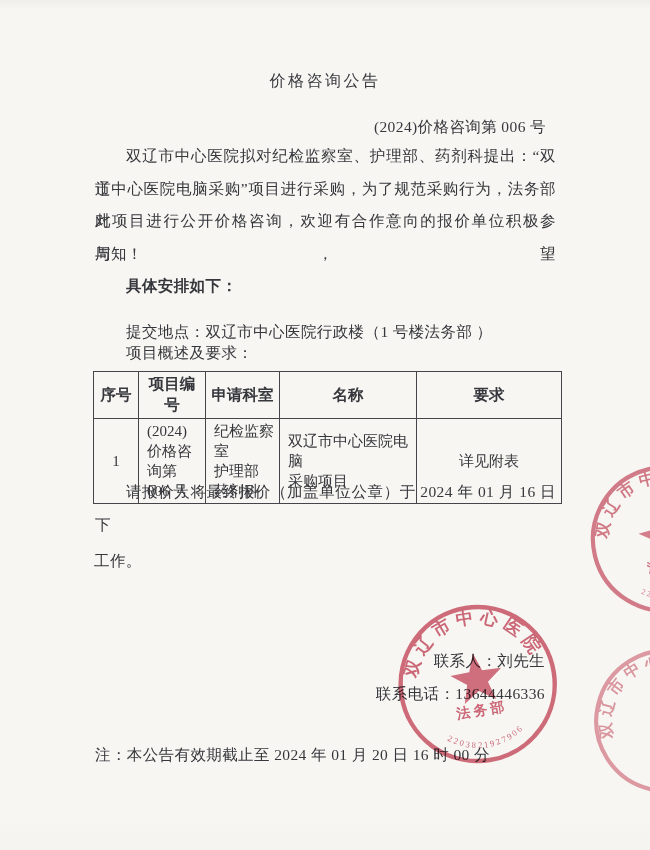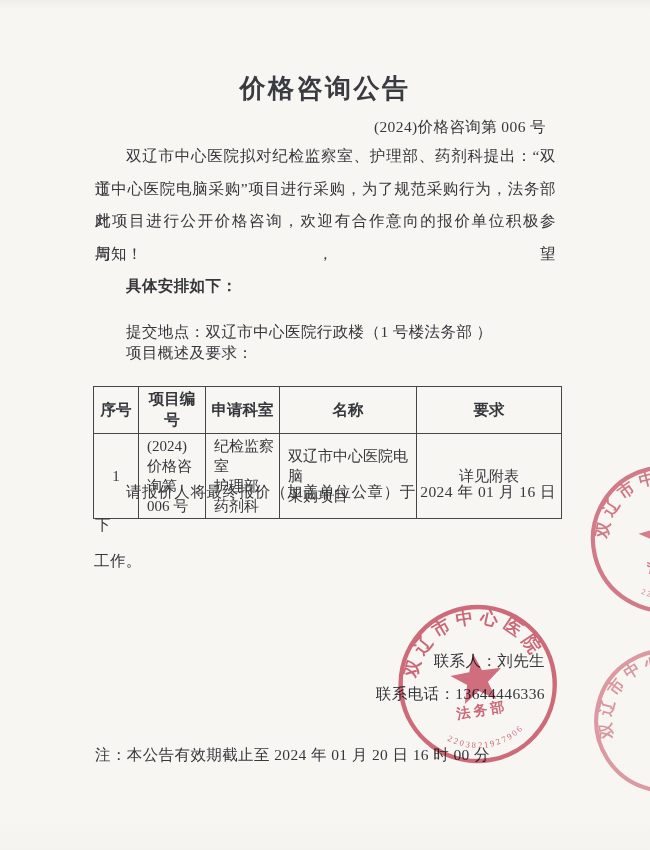--- a/index.html
+++ b/index.html
@@ -15,30 +15,30 @@
     font-size:15.5px;line-height:32.5px;height:32.5px;
     text-align:justify;text-align-last:left;
     letter-spacing:.4px;white-space:normal;
     color:#36373c;
   }
   .line.fill{text-align-last:justify;}
   .indent{text-indent:2em;}
   .bold{font-weight:bold;}
   #doc-title{
     left:0;right:0;top:71px;text-align:center;
-    font-size:26px;letter-spacing:2.5px;color:#3a3b40;font-weight:bold;
+    font-size:16px;letter-spacing:2.5px;color:#3a3b40;
   }
   #doc-number{top:110px;right:104px;font-size:15.5px;line-height:33px;}
   #intro{top:140px;left:95px;width:461px;}
   #arrangement{top:270px;left:95px;width:461px;}
   #location{top:316px;left:95px;width:461px;}
   #overview{top:337px;left:95px;width:461px;}
   
   #project-table{
-    top:386px;left:93px;width:468px;
+    top:371px;left:93px;width:468px;
     border-collapse:collapse;table-layout:fixed;
     font-size:15px;color:#36373c;padding-left:20px;
   }
   #project-table td,#project-table th{
     border:1.6px solid #46464a;
     padding:2px 4px;vertical-align:middle;
     font-weight:normal;
   }
   #project-table th{font-weight:bold;font-size:15.5px;height:42px;}
   #project-table .row-data td{height:58px;line-height:20px;}

